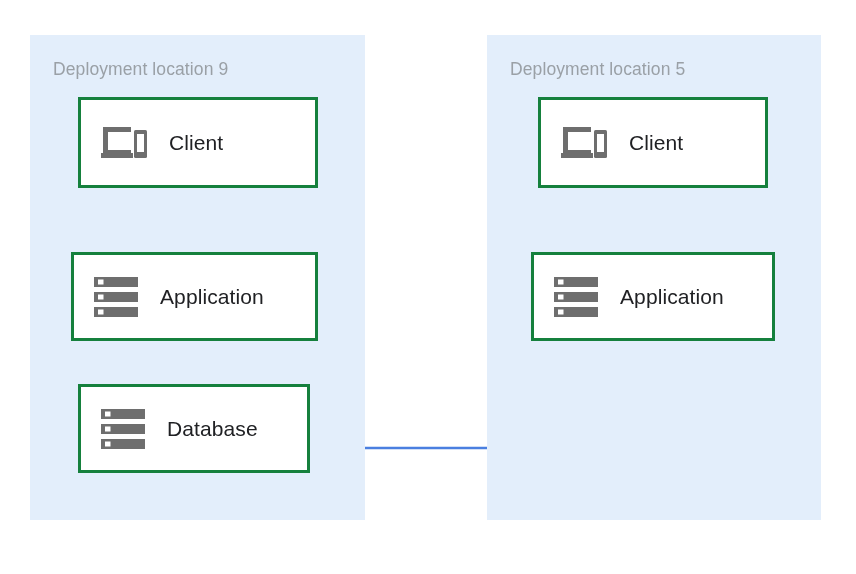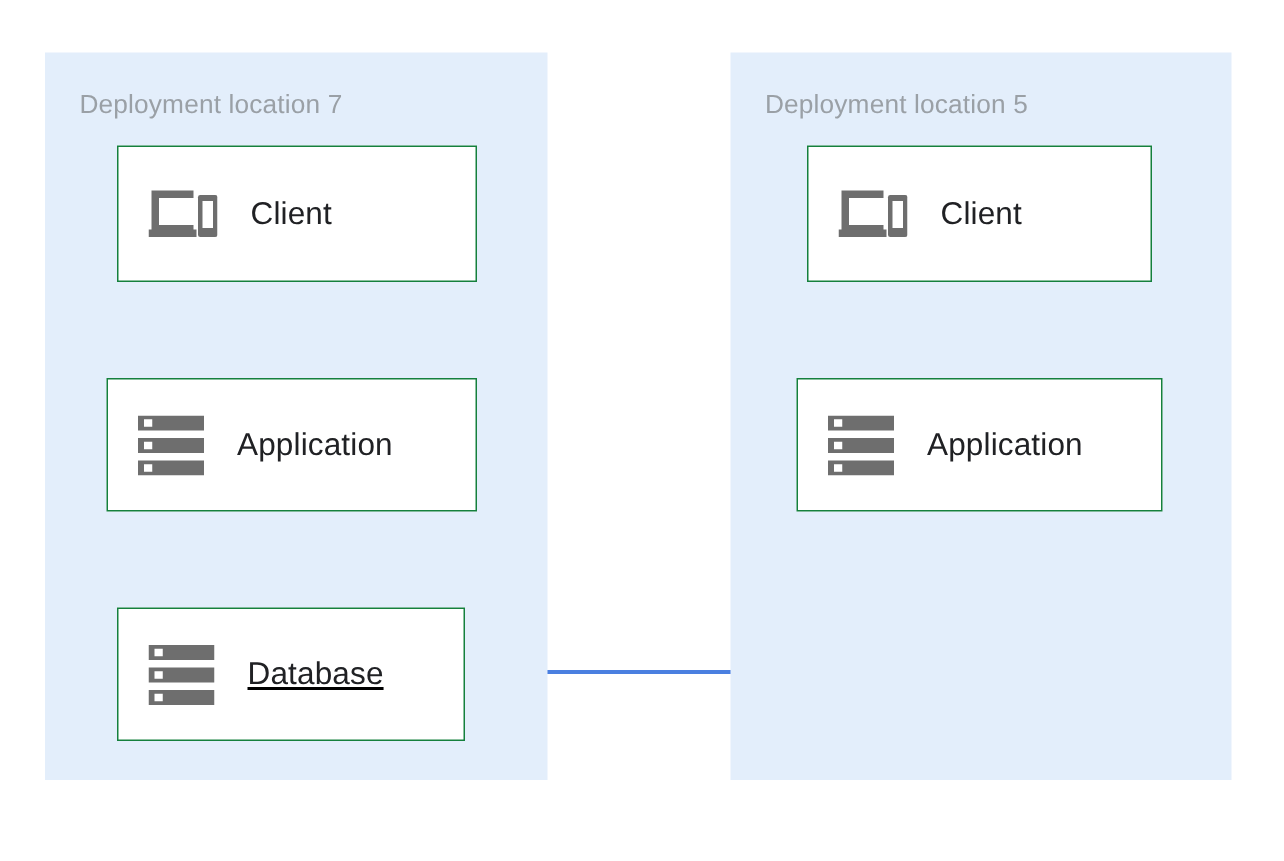--- a/index.html
+++ b/index.html
@@ -36,37 +36,37 @@
     line-height: 22px;
     color: #9aa0a6;
     letter-spacing: 0.1px;
     white-space: nowrap;
   }
 
   
   .node {
     position: absolute;
     background: #ffffff;
-    border: 1px solid #15803d;
+    border: 3px solid #15803d;
     box-sizing: border-box;
     display: flex;
     align-items: center;
     padding-left: 20px;
   }
   .node-label {
     font-size: 21px;
     color: #202124;
     letter-spacing: 0.1px;
     margin-left: 22px;
     white-space: nowrap;
   }
 
   #node-client-1 { left: 78px;  top: 97px;  width: 240px; height: 91px; }
   #node-app-1    { left: 71px;  top: 252px; width: 247px; height: 89px; }
-  #node-db-1     { left: 78px;  top: 405px; width: 232px; height: 89px; text-decoration: underline; }
+  #node-db-1     { left: 78px;  top: 384px; width: 232px; height: 89px; }
   #node-client-2 { left: 538px; top: 97px;  width: 230px; height: 91px; }
   #node-app-2    { left: 531px; top: 252px; width: 244px; height: 89px; }
 
   
   .icon {
     flex: 0 0 auto;
     display: block;
   }
   .icon-client { width: 46px; height: 36px; }
   .icon-server { width: 44px; height: 40px; }
@@ -109,21 +109,21 @@
       <path d="M653 252 L643 232 L663 232 Z" fill="#4a7fe0"></path>
     </g>
 
     <g>
       <path d="M655 341 L655 448 L333 448" fill="none" stroke="#4a7fe0" stroke-width="2.6"></path>
       <path d="M311 448 L333 437 L333 459 Z" fill="#4a7fe0"></path>
     </g>
   </svg>
 
   <div class="zone" id="zone-left">
-    <div class="zone-title">Deployment location 7</div>
+    <div class="zone-title">Deployment location 9</div>
   </div>
 
   <div class="zone" id="zone-right">
     <div class="zone-title">Deployment location 5</div>
   </div>
 
   <div class="node" id="node-client-1">
     <svg class="icon icon-client" viewBox="0 0 46 36" xmlns="http://www.w3.org/2000/svg">
       <path fill="#6e6e6e" d="M2 2 h28 v5 H7 v18 h23 v5 H2 Z"></path>
       <rect x="0" y="28" width="32" height="5" fill="#6e6e6e"></rect>

